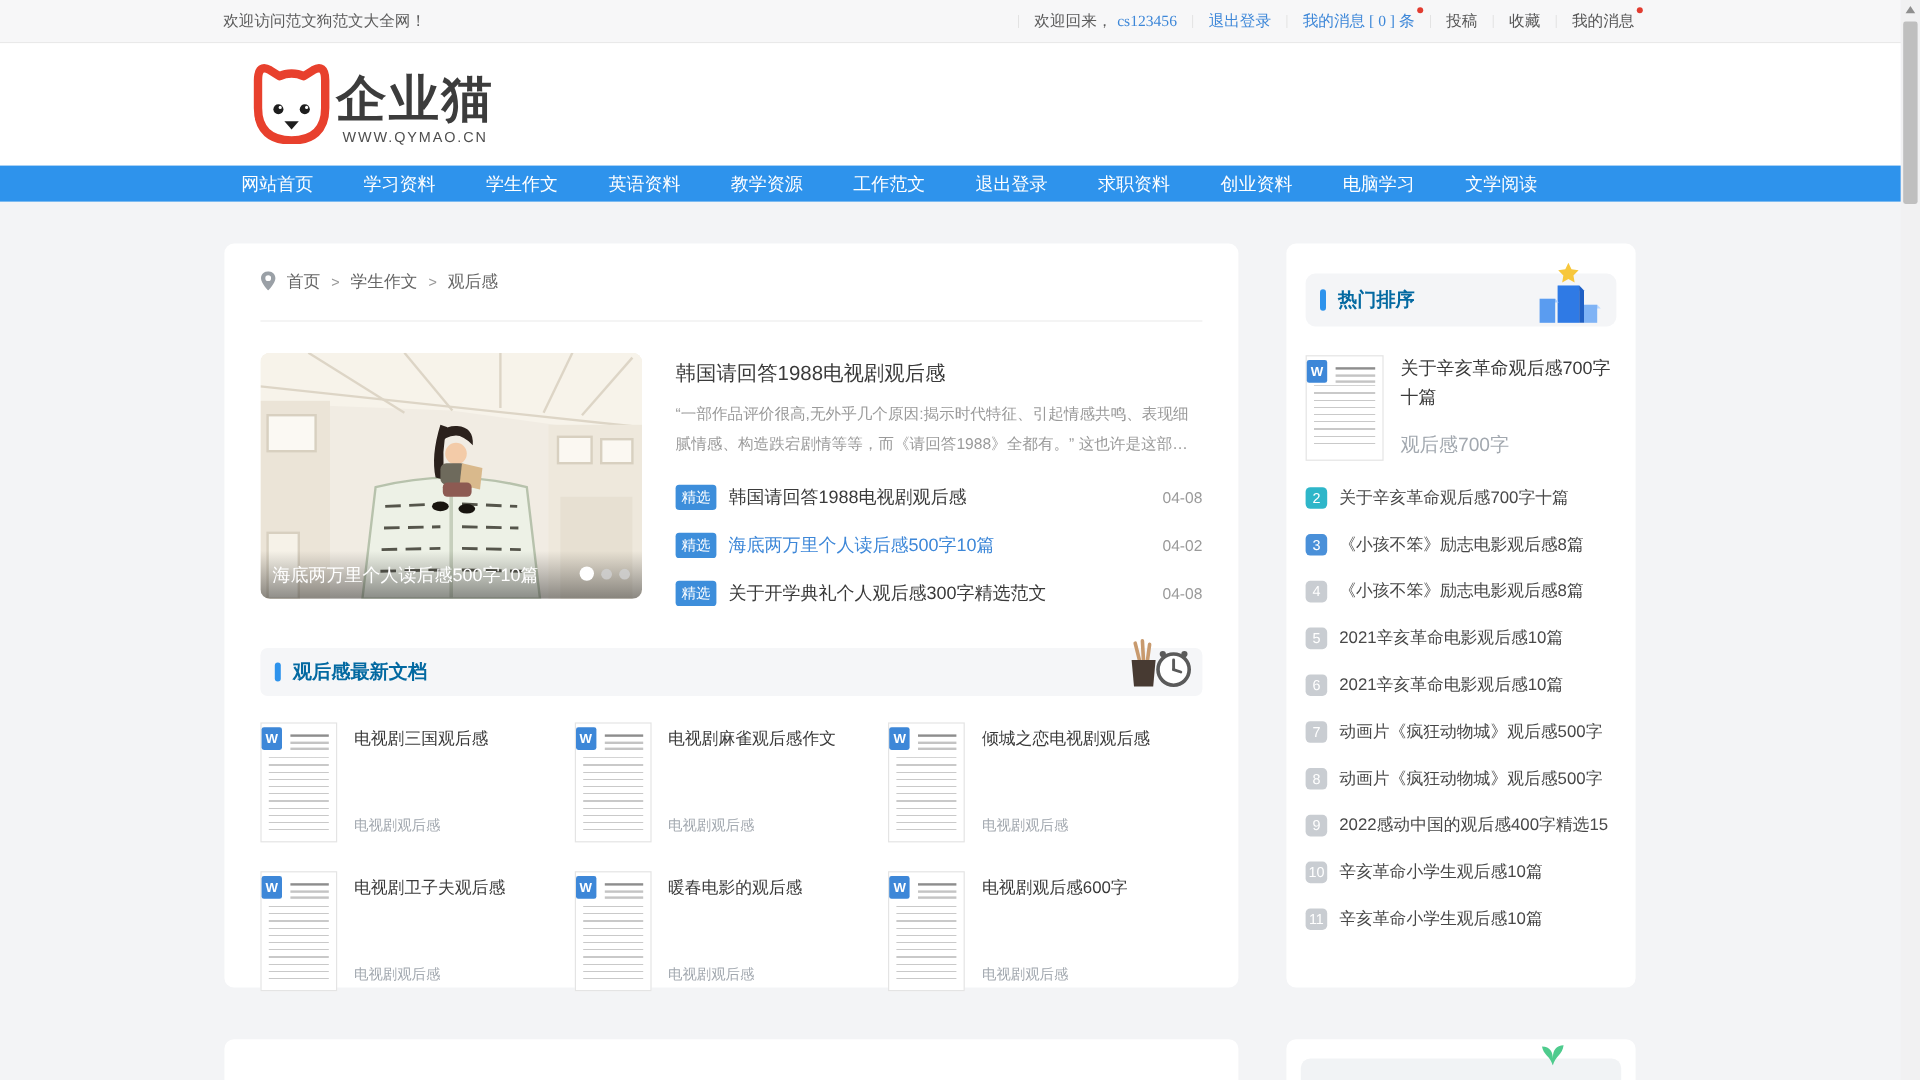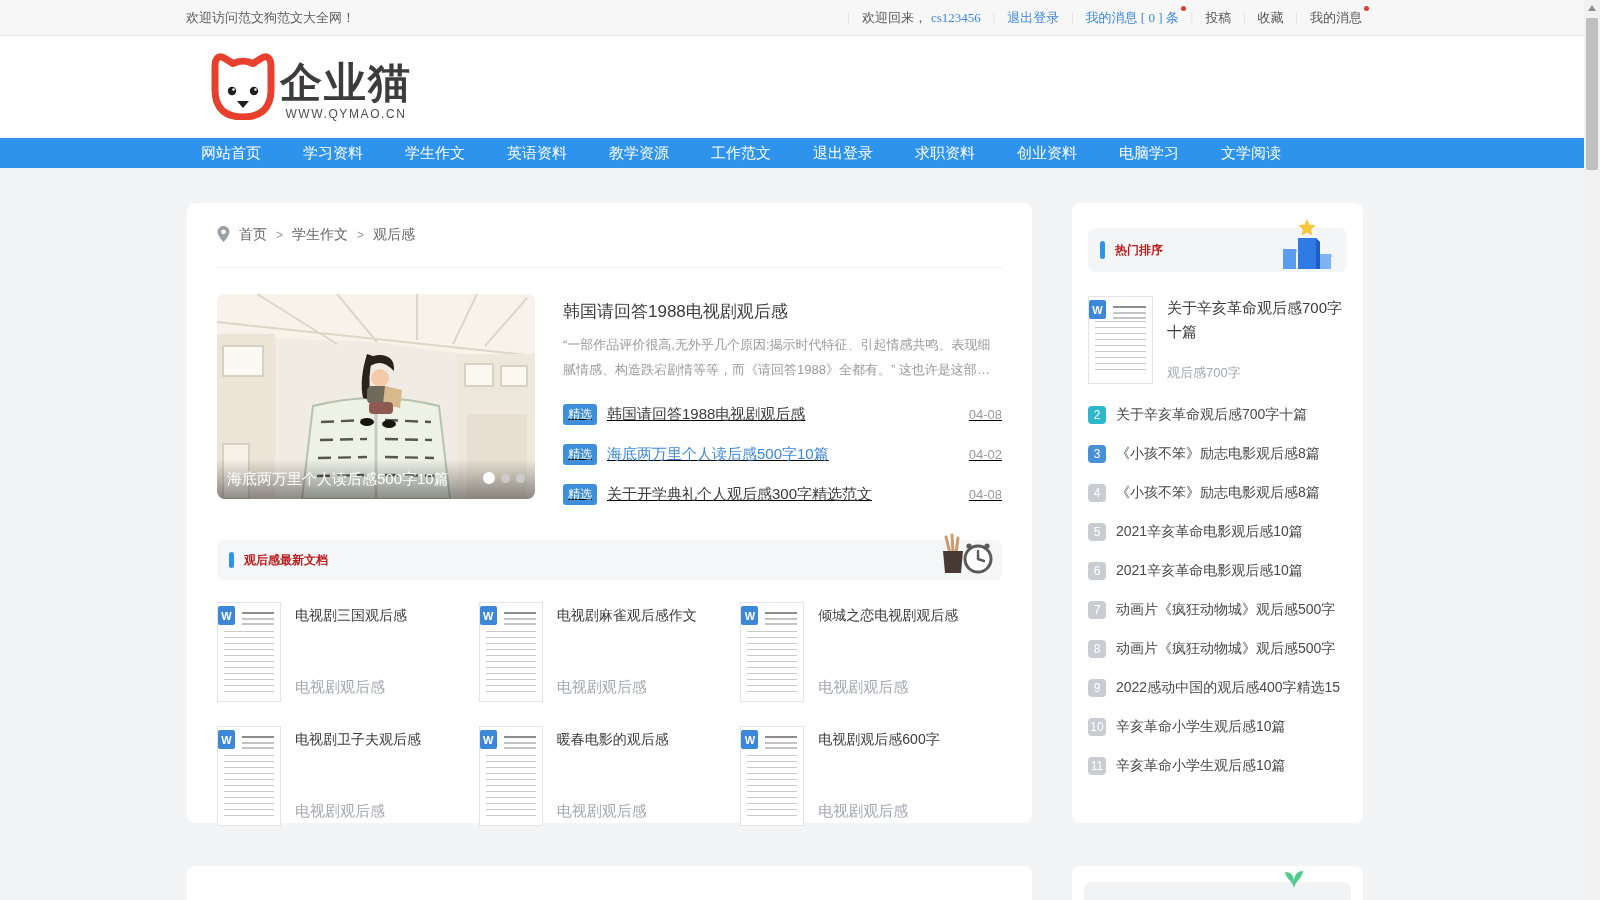--- a/index.html
+++ b/index.html
@@ -49,54 +49,54 @@
   
   .feature{display:flex;margin-top:26px;}
   .carousel{width:318px;height:205px;border-radius:8px;overflow:hidden;position:relative;flex:none;cursor:pointer;}
   .caption{position:absolute;left:0;right:0;bottom:0;height:40px;display:flex;align-items:center;background:linear-gradient(rgba(40,40,40,0),rgba(40,40,40,.5));color:#fff;font-size:15px;padding-left:10px;box-sizing:border-box;}
   .dots{position:absolute;right:10px;bottom:15px;display:flex;gap:6px;align-items:center;}
   .dotc{width:9px;height:9px;border-radius:50%;background:#cfcfcf;opacity:.85;cursor:pointer;}
   .dotc.active{width:12px;height:12px;background:#fff;opacity:1;}
   .feat-right{margin-left:28px;flex:1;min-width:0;}
   .feat-title{font-size:17px;color:#3a3a3a;margin-top:6px;cursor:pointer;}
   .feat-excerpt{font-size:13px;color:#9a9a9a;line-height:1.9;margin-top:10px;display:-webkit-box;-webkit-line-clamp:2;-webkit-box-orient:vertical;overflow:hidden;}
-  .feat-list{margin-top:12px;text-decoration:underline;}
+  .feat-list{margin-top:12px;}
   .feat-row{display:flex;align-items:center;height:40px;}
   .badge{background:#3d8edb;color:#fff;font-size:12px;padding:2px 5px;border-radius:3px;margin-right:10px;flex:none;}
   .feat-row-title{font-size:15px;color:#3a3a3a;flex:1;white-space:nowrap;overflow:hidden;cursor:pointer;}
   .feat-row-title.hl{color:#3d87d8;}
   .feat-date{font-size:13px;color:#9a9a9a;margin-left:12px;}
 
   
   .section-bar{margin-top:26px;height:40px;background:#f5f6f8;border-radius:6px;display:flex;align-items:center;position:relative;}
   .blue-bar{width:5px;height:16px;background:#2e93ec;border-radius:3px;margin:0 10px 0 12px;flex:none;}
-  .section-title{font-size:12px;font-weight:bold;color:#b91c1c;}
+  .section-title{font-size:16px;font-weight:bold;color:#0369a1;}
   .section-icon{position:absolute;right:8px;bottom:1px;}
 
   
   .doc-grid{display:grid;grid-template-columns:repeat(3,1fr);row-gap:24px;margin-top:22px;}
   .doc-cell{display:flex;height:100px;}
   .thumb{position:relative;width:64px;height:100px;background:#fff;border:1px solid #e4e4e4;box-sizing:border-box;flex:none;cursor:pointer;}
   .thumb::before{content:"";position:absolute;left:24px;right:6px;top:9px;height:2px;background:#8d8d8d;box-shadow:0 6px 0 #c4c4c4,0 11px 0 #c4c4c4;}
   .thumb::after{content:"";position:absolute;left:6px;right:6px;top:28px;bottom:8px;background:repeating-linear-gradient(to bottom,#c9c9c9 0 1px,transparent 1px 6px);}
   .wtag{position:absolute;top:3px;left:0;width:17px;height:19px;background:#3d87d8;color:#fff;font-size:11px;font-weight:bold;display:flex;align-items:center;justify-content:center;border-radius:2px;z-index:1;}
   .doc-info{margin-left:14px;display:flex;flex-direction:column;flex:1;min-width:0;}
   .doc-title{font-size:14px;color:#3a3a3a;margin-top:5px;white-space:nowrap;overflow:hidden;cursor:pointer;}
-  .doc-cat{font-size:15px;color:#a2a8af;margin-top:auto;margin-bottom:5px;cursor:pointer;}
+  .doc-cat{font-size:12px;color:#a2a8af;margin-top:auto;margin-bottom:5px;cursor:pointer;}
 
   
   .side-header{margin-top:25px;height:44px;background:#f4f5f7;border-radius:8px;display:flex;align-items:center;position:relative;}
   .side-header .blue-bar{height:18px;}
   .podium{position:absolute;right:12px;top:-10px;}
   .side-top{display:flex;margin-top:24px;height:88px;}
   .thumb-side{width:65px;height:88px;}
   .thumb-side::after{top:24px;}
   .side-top-info{margin-left:14px;flex:1;display:flex;flex-direction:column;min-width:0;}
   .side-top-title{font-size:15px;color:#3a3a3a;line-height:1.6;cursor:pointer;}
-  .side-top-cat{font-size:13px;color:#a2a8af;margin-top:auto;margin-bottom:2px;}
+  .side-top-cat{font-size:16px;color:#a2a8af;margin-top:auto;margin-bottom:2px;}
   .rank-list{margin-top:22px;display:flex;flex-direction:column;gap:21px;}
   .rank-row{display:flex;align-items:center;gap:10px;height:18px;}
   .rk{width:18px;height:18px;border-radius:4px;color:#fff;font-size:12px;display:flex;align-items:center;justify-content:center;flex:none;}
   .rk.teal{background:#2eb6c9;}
   .rk.blue{background:#4a90d9;}
   .rk.grey{background:#c9cdd2;}
   .rank-title{font-size:14px;color:#484848;white-space:nowrap;overflow:hidden;cursor:pointer;}
 
   
   .side2-head{margin:16px 12px 0;height:24px;background:#f1f3f5;border-radius:8px 8px 0 0;position:relative;}

